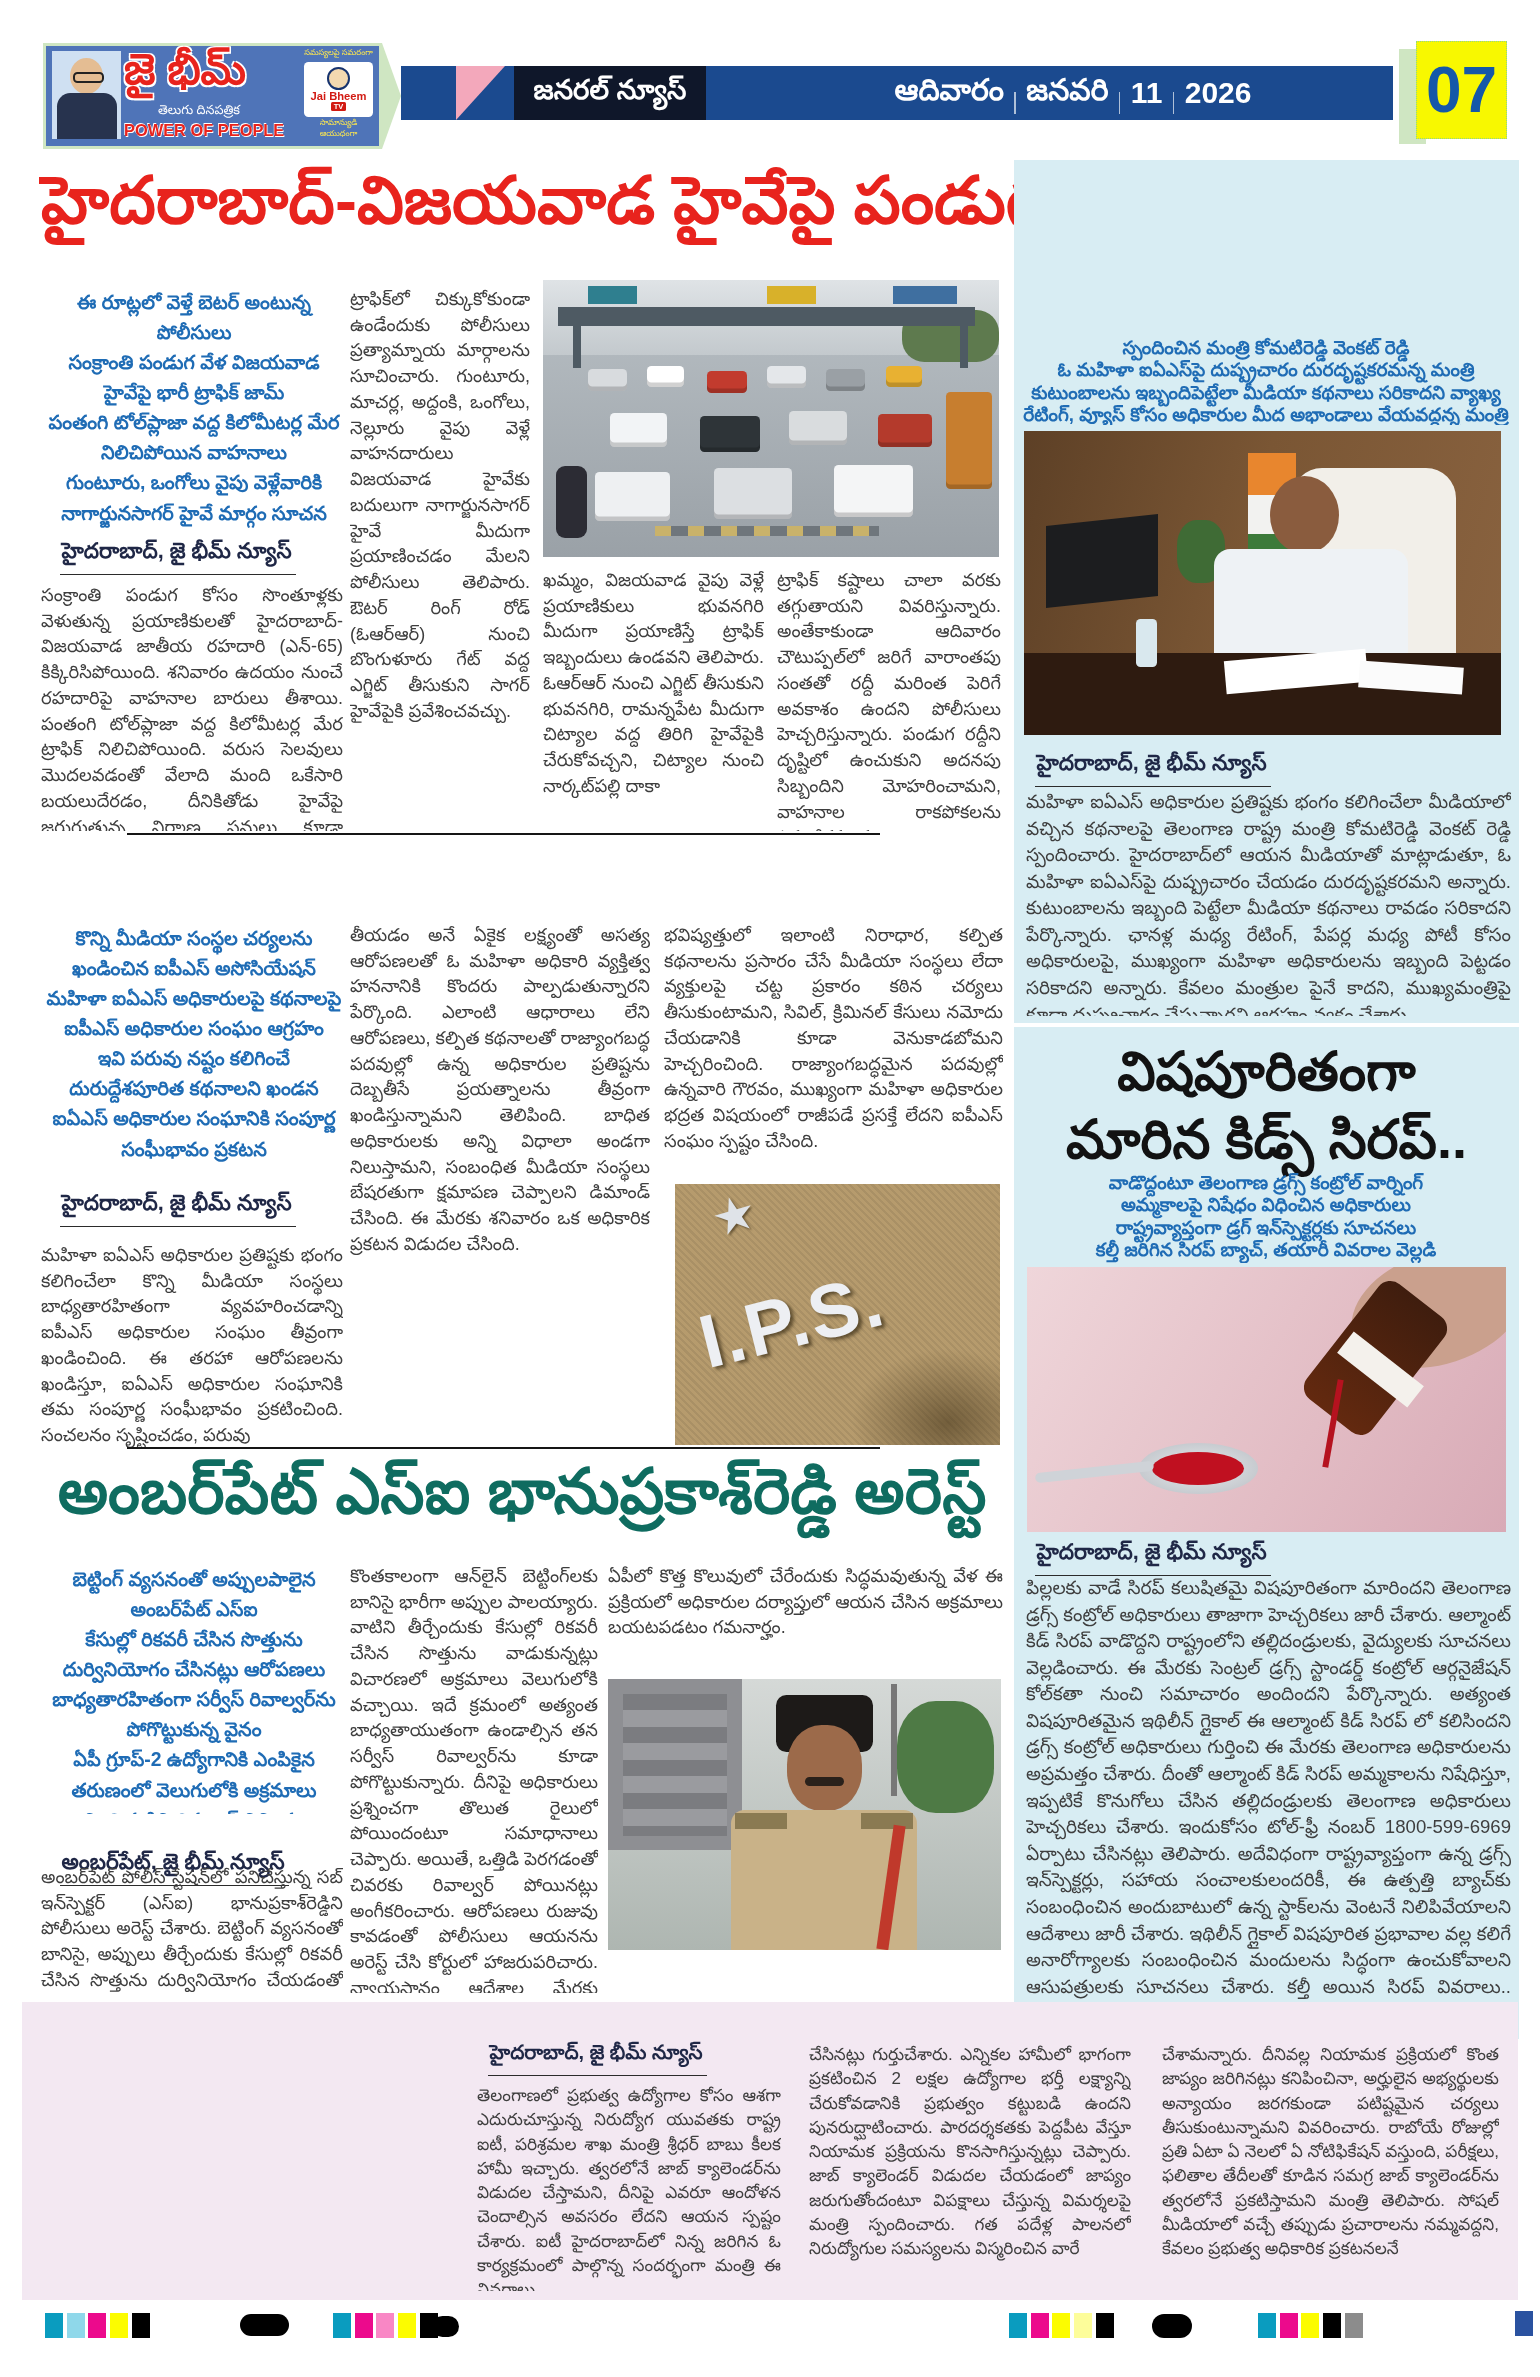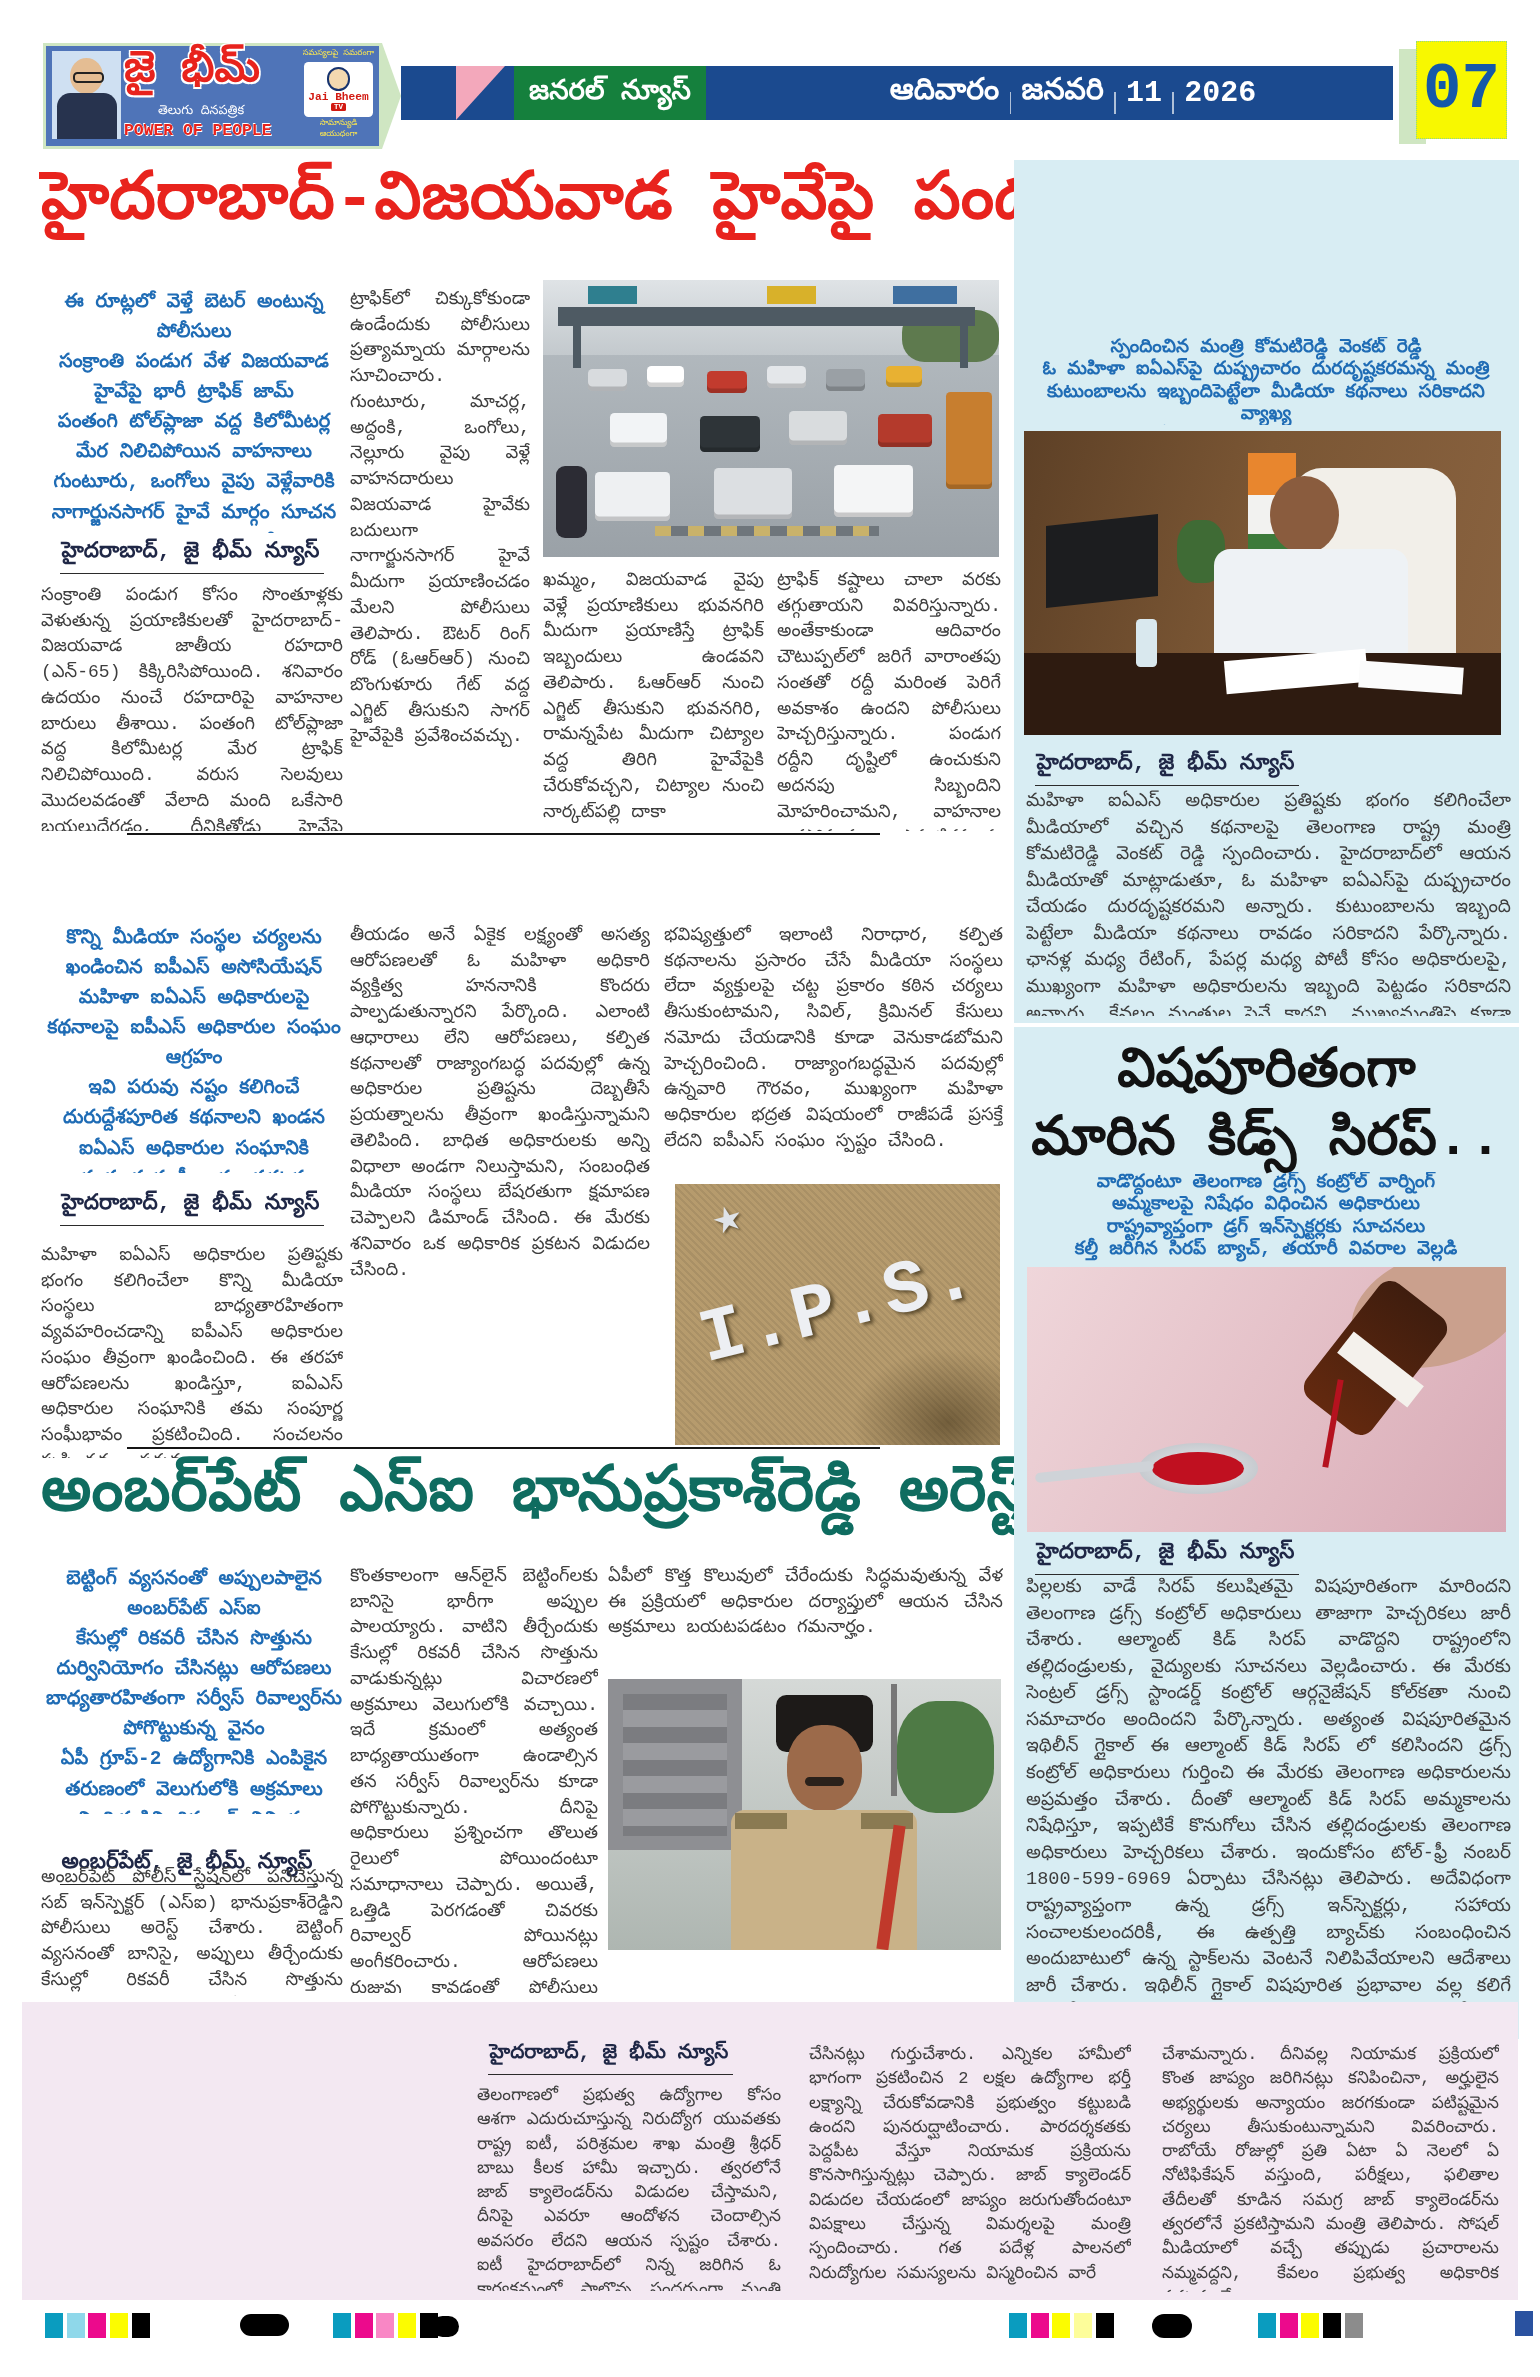--- a/index.html
+++ b/index.html
@@ -1,17 +1,17 @@
 <!DOCTYPE html>
 <html style="font-size:12px"><head>
 <meta charset="utf-8">
 <style>
   html,body{margin:0;padding:0;background:#ffffff;}
   #page{position:relative;width:1541px;height:2377px;background:#fff;overflow:hidden;
-        font-family:Liberation Mono, monospace;}
+        font-family:Liberation Sans, sans-serif;}
   .abs{position:absolute;}
   .nowrap{white-space:nowrap;}
   .ctr{text-align:center;}
   
   .masthead{left:43px;top:43px;width:333px;height:100px;background:#4f74b8;border:3px solid #cfe6c2;}
   .mast-arrow{left:382px;top:43px;width:0;height:0;border-top:53px solid transparent;
               border-bottom:53px solid transparent;border-left:19.4px solid #cfe6c2;}
   .amb{left:6px;top:4.5px;width:69px;height:88px;background:#cfe0f2;overflow:hidden;}
   .amb-head{position:absolute;left:18px;top:7.5px;width:33px;height:36px;background:#e4bd93;border-radius:50%;}
   .amb-glasses{position:absolute;left:21px;top:21px;width:27px;height:7.5px;border:2.2px solid #222;border-radius:4.5px;background:transparent;}
@@ -22,21 +22,21 @@
   .mast-tag{left:78px;top:75px;width:179px;font-size:16.4px;font-weight:800;color:#e8231d;
             text-shadow:0.7px 0.7px 0 #fff,-0.7px -0.7px 0 #fff;}
   .mast-right{left:256px;top:1.5px;width:73px;height:95px;color:#ffe94d;font-size:8.2px;text-align:center;}
   .tvlogo{margin:3px auto 1.5px auto;width:69px;height:55px;background:#fff;border-radius:4.5px;
           display:flex;flex-direction:column;align-items:center;justify-content:center;}
   .tvlogo .circ{width:19.4px;height:19.4px;border-radius:50%;border:2.2px solid #16336e;background:#f3d9b0;}
   .tvlogo .nm{color:#d21a12;font-weight:800;font-size:11.2px;}
   .tvlogo .tv{background:#d21a12;color:#fff;font-weight:800;font-size:7.5px;padding:0 3px;border-radius:1.5px;}
   .topbar{left:401px;top:66px;width:992px;height:54px;background:#1b4a8f;}
   .pink-arrow{left:456px;top:66px;width:0;height:0;border-top:54px solid #f3a8bb;border-right:49px solid transparent;}
-  .section-box{left:514px;top:66px;width:192px;height:54px;background:#15803d;color:#fff;font-size:27.6px;
+  .section-box{left:514px;top:66px;width:192px;height:54px;background:#0f172a;color:#fff;font-size:27.6px;
                font-weight:800;display:flex;align-items:center;justify-content:center;}
   .datebar{left:842px;top:66px;width:462px;height:54px;display:flex;align-items:center;justify-content:center;
            color:#fff;font-size:30px;font-weight:800;gap:10.4px;}
   .datebar .sep{width:1.5px;height:22.4px;background:rgba(255,255,255,.65);align-self:flex-end;margin-bottom:6px;}
   .pg-shadow{left:1399px;top:49px;width:27px;height:95px;background:#cfe6c2;}
   .pagenum{left:1416px;top:41px;width:91px;height:98px;background:#f8f800;border:1.5px dotted #8fd487;
            box-sizing:border-box;display:flex;align-items:center;justify-content:center;
            font-size:64px;font-weight:900;color:#1558a8;}
   
   .bullets{color:#1f6cb5;text-align:center;font-size:19.4px;line-height:1.55;font-weight:600;overflow:hidden;}

